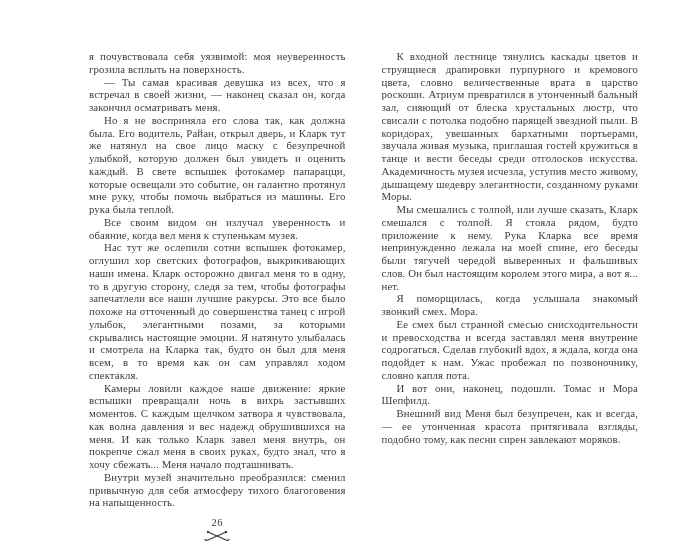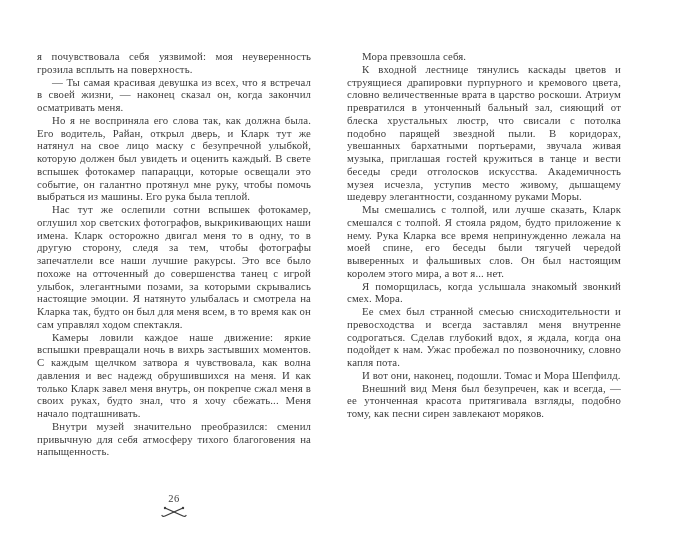--- a/index.html
+++ b/index.html
@@ -12,21 +12,21 @@
     height: 545px;
     overflow: hidden;
     font-family: "Liberation Serif", "DejaVu Serif", serif;
     color: #3d3d3d;
   }
   .spread {
     box-sizing: border-box;
     width: 674px;
     height: 545px;
     display: flex;
-    padding: 50px 36px 26px 37px;
+    padding: 50px 36px 26px 89px;
     gap: 36px;
     background: #ffffff;
   }
   .page {
     width: 274px;
     display: flex;
     flex-direction: column;
   }
   .text-block {
     flex: 1 1 auto;
@@ -64,40 +64,40 @@
 </head>
 <body>
 
 <div class="spread">
 
   <div class="page">
     <div class="text-block">
       <p class="para noindent">я почувствовала себя уязвимой: моя неуверенность грозила всплыть на поверхность.</p>
       <p class="para">— Ты самая красивая девушка из всех, что я встречал в своей жизни, — наконец сказал он, когда закончил осматривать меня.</p>
       <p class="para">Но я не восприняла его слова так, как должна была. Его водитель, Райан, открыл дверь, и Кларк тут же натянул на свое лицо маску с безупречной улыбкой, которую должен был увидеть и оценить каждый. В свете вспышек фотокамер папарацци, которые освещали это событие, он галантно протянул мне руку, чтобы помочь выбраться из машины. Его рука была теплой.</p>
+      <p class="para">Все своим видом он излучал уверенность и обаяние, когда вел меня к ступенькам музея.</p>
       <p class="para">Нас тут же ослепили сотни вспышек фотокамер, оглушил хор светских фотографов, выкрикивающих наши имена. Кларк осторожно двигал меня то в одну, то в другую сторону, следя за тем, чтобы фотографы запечатлели все наши лучшие ракурсы. Это все было похоже на отточенный до совершенства танец с игрой улыбок, элегантными позами, за которыми скрывались настоящие эмоции. Я натянуто улыбалась и смотрела на Кларка так, будто он был для меня всем, в то время как он сам управлял ходом спектакля.</p>
       <p class="para">Камеры ловили каждое наше движение: яркие вспышки превращали ночь в вихрь застывших моментов. С каждым щелчком затвора я чувствовала, как волна давления и вес надежд обрушившихся на меня. И как только Кларк завел меня внутрь, он покрепче сжал меня в своих руках, будто знал, что я хочу сбежать... Меня начало подташнивать.</p>
       <p class="para">Внутри музей значительно преобразился: сменил привычную для себя атмосферу тихого благоговения на напыщенность.</p>
     </div>
     <div class="footer">
       <div class="page-number">26</div>
       <svg class="ornament" viewBox="0 0 26 13" xmlns="http://www.w3.org/2000/svg">
         <g stroke="#3d3d3d" stroke-width="1.3" stroke-linecap="round" fill="none">
           <path d="M4,2 L22,10 q2,1 3,-0.5"></path>
           <path d="M22,2 L4,10 q-2,1 -3,-0.5"></path>
         </g>
         <circle cx="4" cy="2" r="1.2" fill="#3d3d3d"></circle>
         <circle cx="22" cy="2" r="1.2" fill="#3d3d3d"></circle>
       </svg>
     </div>
   </div>
 
   <div class="page">
     <div class="text-block">
-      <p class="para">Мора превзошла себя.</p>
       <p class="para">К входной лестнице тянулись каскады цветов и струящиеся драпировки пурпурного и кремового цвета, словно величественные врата в царство роскоши. Атриум превратился в утонченный бальный зал, сияющий от блеска хрустальных люстр, что свисали с потолка подобно парящей звездной пыли. В коридорах, увешанных бархатными портьерами, звучала живая музыка, приглашая гостей кружиться в танце и вести беседы среди отголосков искусства. Академичность музея исчезла, уступив место живому, дышащему шедевру элегантности, созданному руками Моры.</p>
       <p class="para">Мы смешались с толпой, или лучше сказать, Кларк смешался с толпой. Я стояла рядом, будто приложение к нему. Рука Кларка все время непринужденно лежала на моей спине, его беседы были тягучей чередой выверенных и фальшивых слов. Он был настоящим королем этого мира, а вот я... нет.</p>
       <p class="para">Я поморщилась, когда услышала знакомый звонкий смех. Мора.</p>
       <p class="para">Ее смех был странной смесью снисходительности и превосходства и всегда заставлял меня внутренне содрогаться. Сделав глубокий вдох, я ждала, когда она подойдет к нам. Ужас пробежал по позвоночнику, словно капля пота.</p>
       <p class="para">И вот они, наконец, подошли. Томас и Мора Шепфилд.</p>
       <p class="para">Внешний вид Меня был безупречен, как и всегда, — ее утонченная красота притягивала взгляды, подобно тому, как песни сирен завлекают моряков.</p>
     </div>
   </div>
 
 </div>

